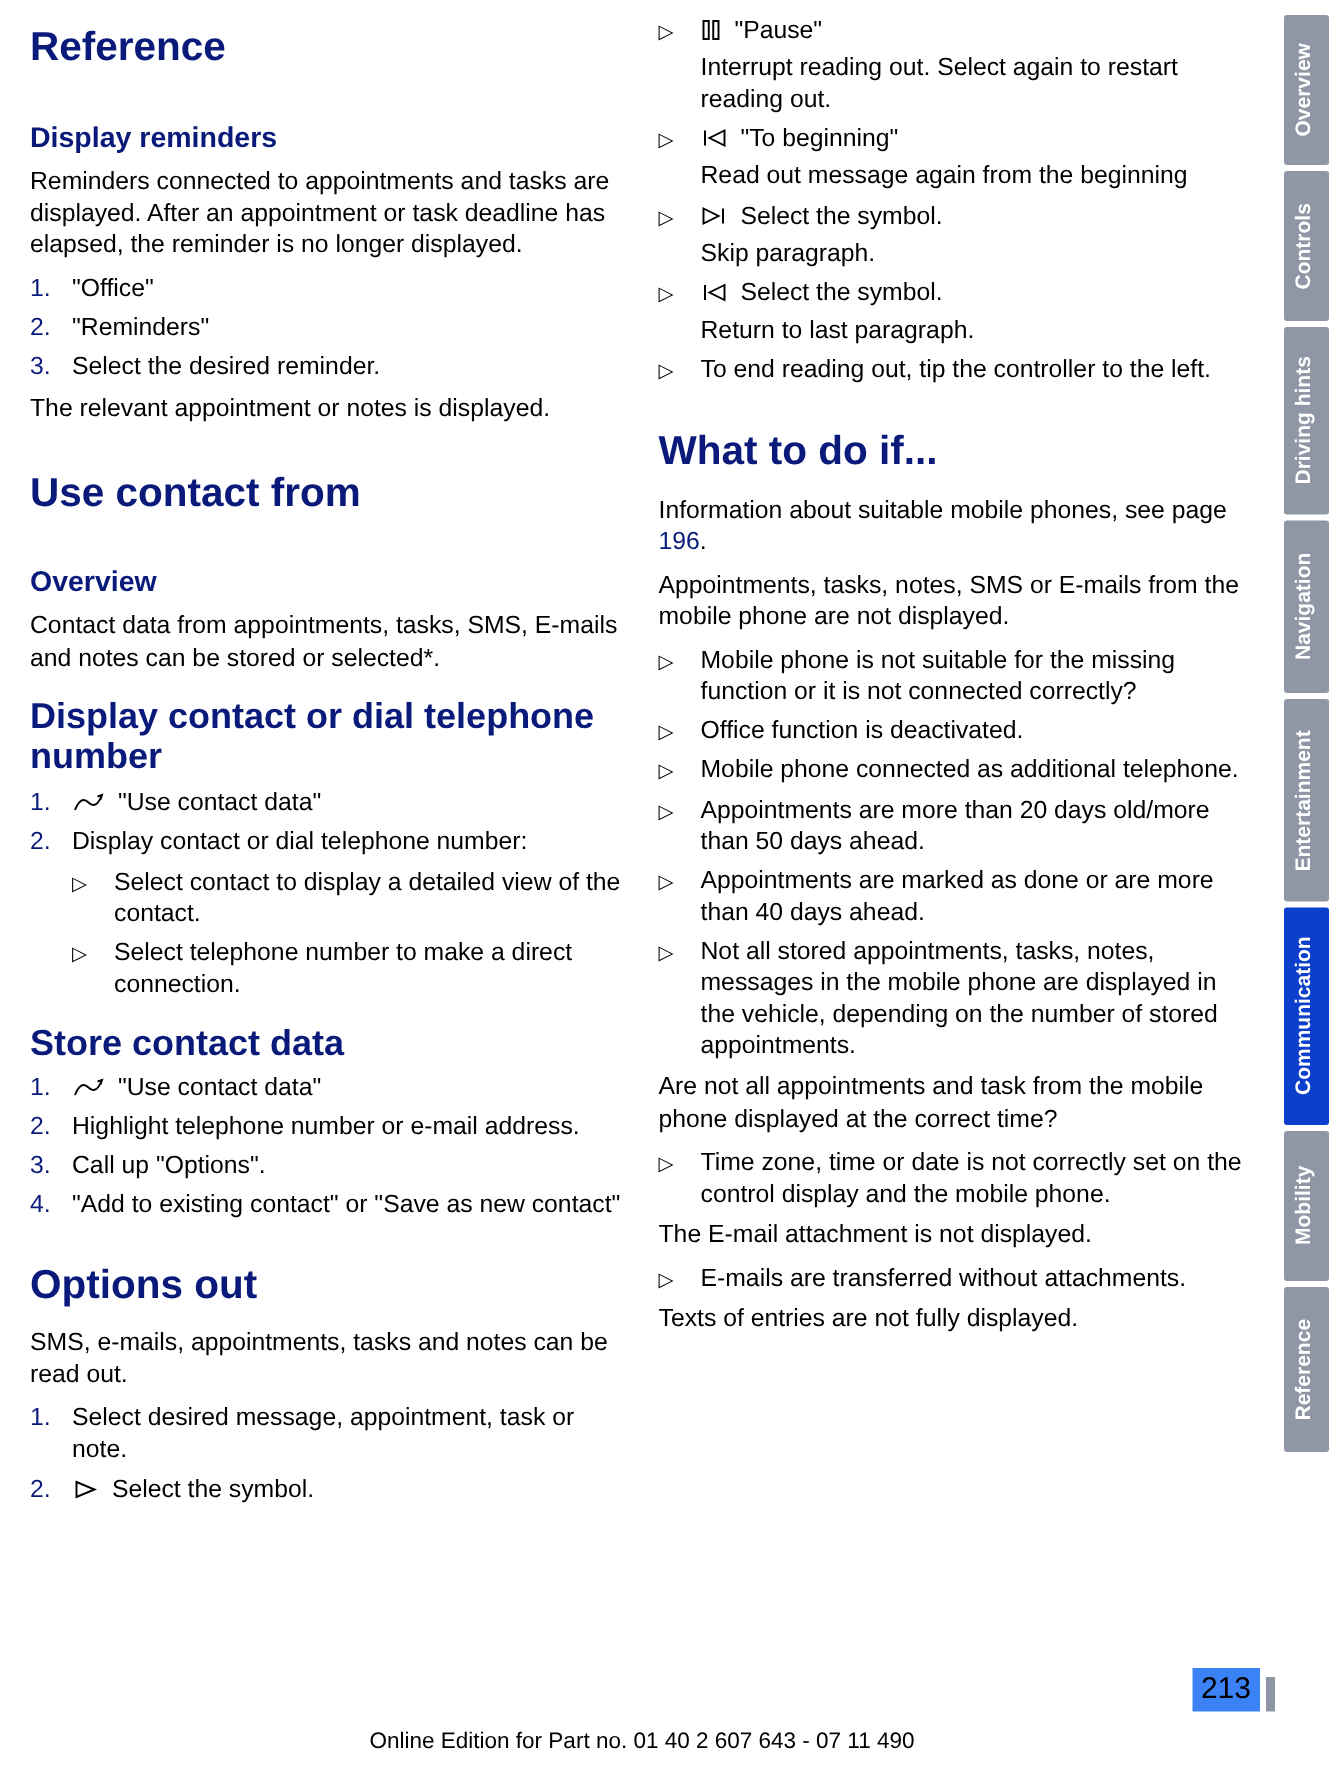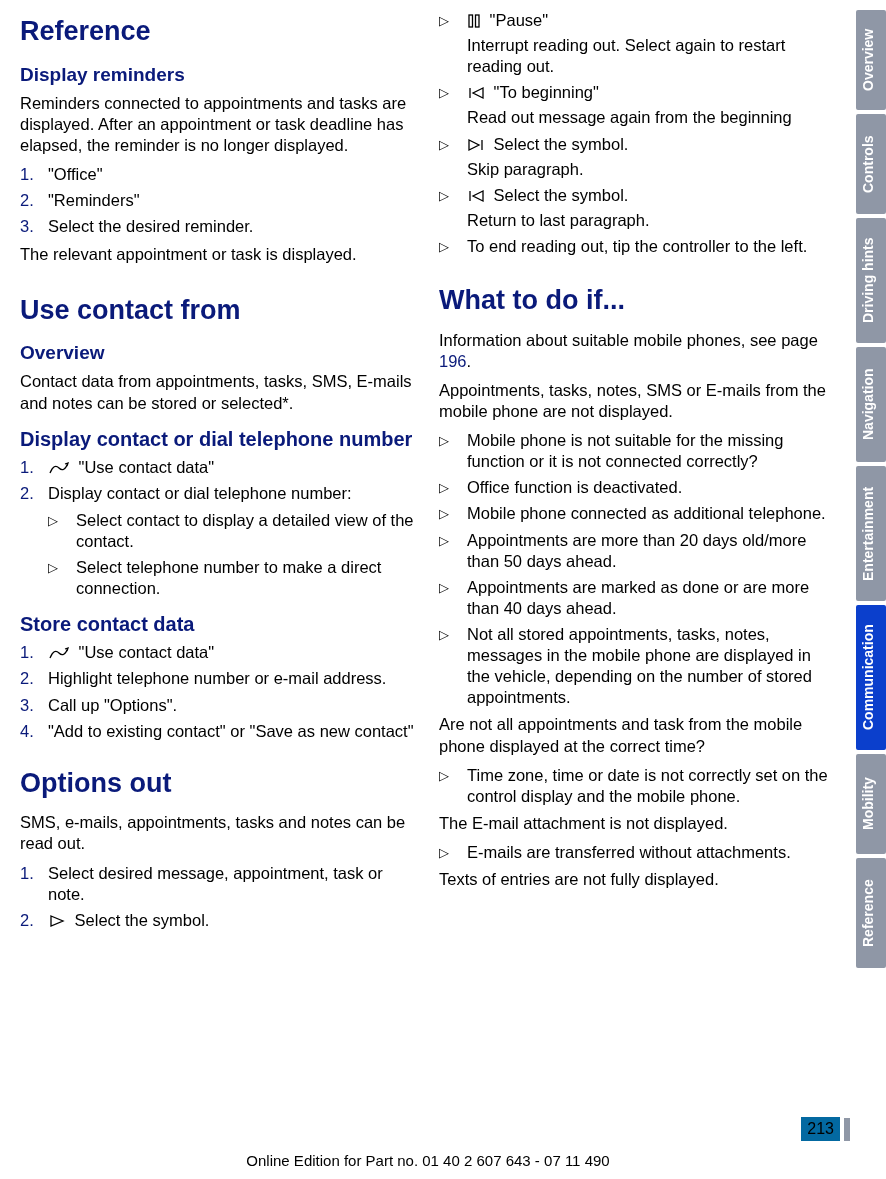--- a/index.html
+++ b/index.html
@@ -31,26 +31,26 @@
     color: #0a1a7a;
     font-size: 27px;
     font-weight: bold;
     margin-top: 4px;
     margin-bottom: 12px;
   }
   h2.sub {
     color: #0a1a7a;
     font-size: 19px;
     font-weight: bold;
-    margin-top: 14px;
+    margin-top: 32px;
     margin-bottom: 6px;
   }
   h2.sub2 {
     color: #0a1a7a;
-    font-size: 20px;
+    font-size: 24px;
     font-weight: bold;
     margin-top: 14px;
     margin-bottom: 6px;
     line-height: 1.15;
   }
   p { margin-bottom: 8px; }
   .ol-num { list-style: none; margin-bottom: 6px; }
   .ol-num > li { display: flex; margin-bottom: 5px; }
   .ol-num > li > .n { color: #0a1a7a; width: 28px; flex-shrink: 0; }
   .ol-num > li > .t { flex: 1; }
@@ -85,22 +85,22 @@
     bottom: 10px;
     left: 0;
     width: 856px;
     text-align: center;
     font-size: 15px;
   }
   .pgnum {
     position: absolute;
     bottom: 38px;
     right: 46px;
-    font-size: 16px;
-    background: #0369a1;
+    font-size: 20px;
+    background: #3b82f6;
     padding: 3px 6px;
   }
   .pgbar {
     position: absolute;
     bottom: 38px;
     right: 36px;
     width: 6px;
     height: 23px;
     background: #8f97a6;
   }
@@ -122,21 +122,21 @@
           </li>
         <li>
             <span class="n">2.</span>
             <span class="t">"Reminders"</span>
           </li>
         <li>
             <span class="n">3.</span>
             <span class="t">Select the desired reminder.</span>
           </li>
       </ol>
-      <p>The relevant appointment or task is displayed.</p>
+      <p>The relevant appointment or notes is displayed.</p>
 
       <h1 class="section" style="margin-top:28px;">Use contact from</h1>
       <h2 class="sub">Overview</h2>
       <p>Contact data from appointments, tasks, SMS, E-mails and notes can be stored or selected*.</p>
 
       <h2 class="sub2">Display contact or dial telephone number</h2>
       <ol class="ol-num">
         <li>
             <span class="n">1.</span>
             <span class="t">

